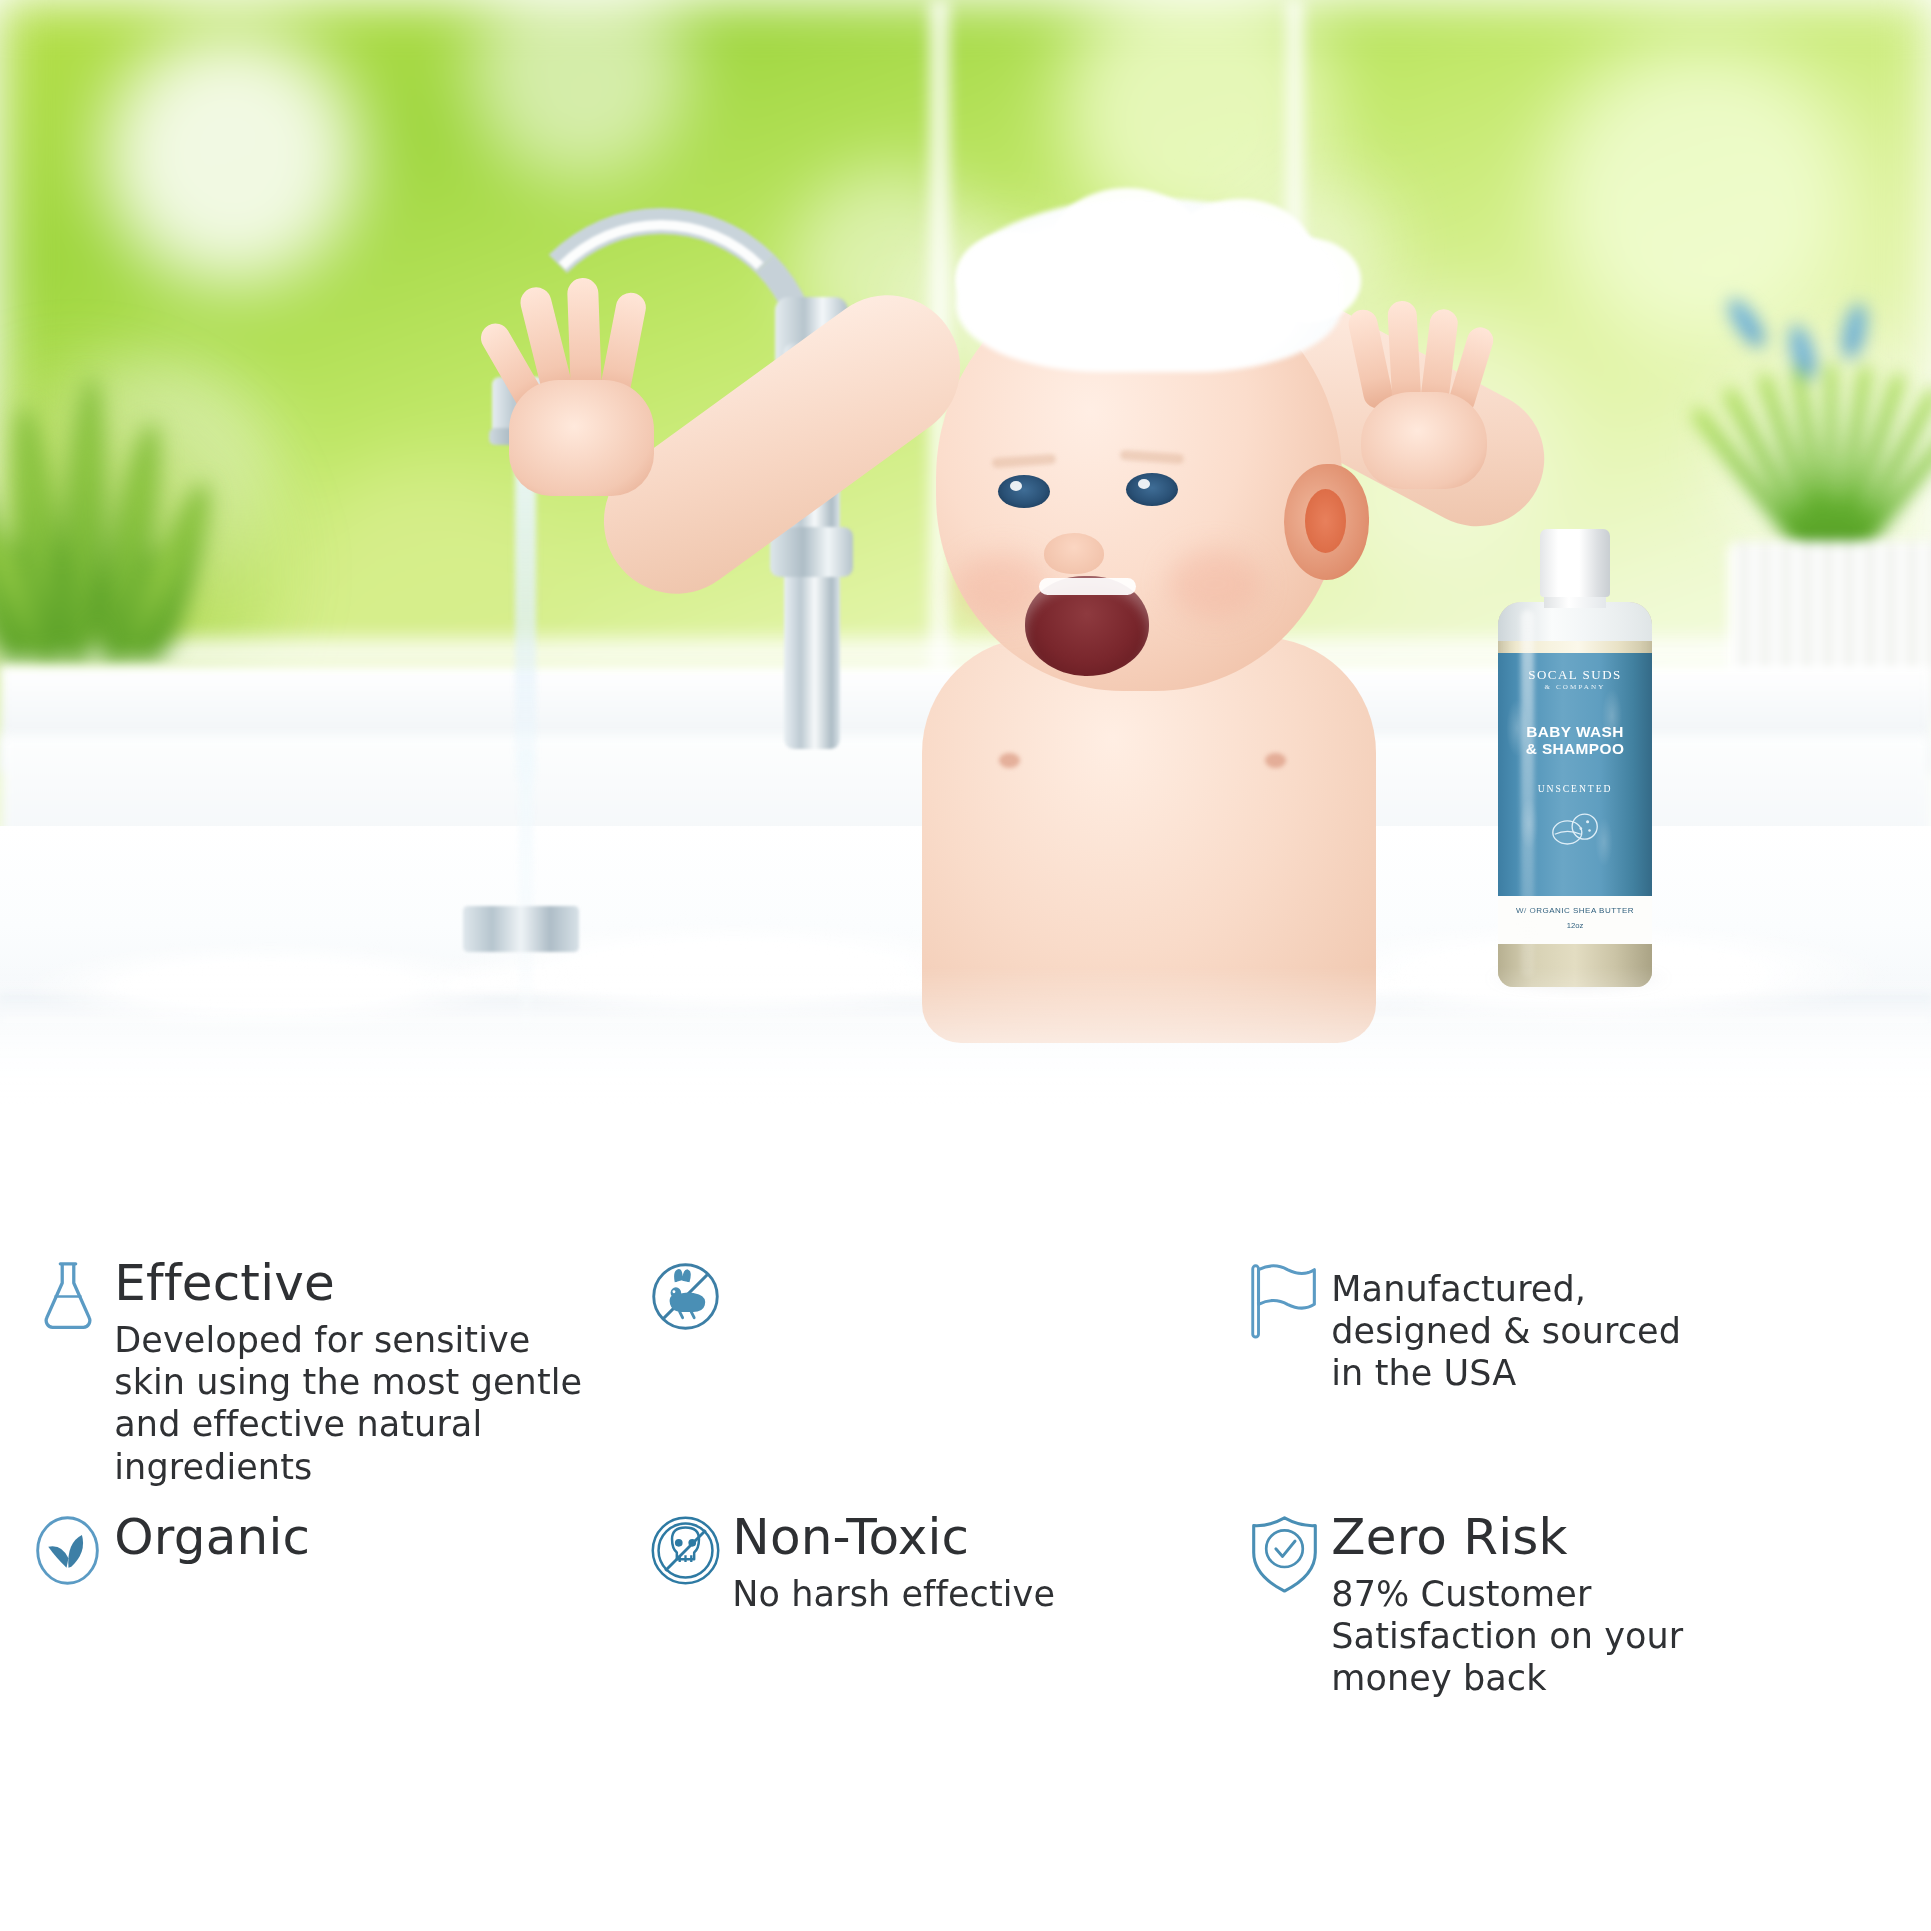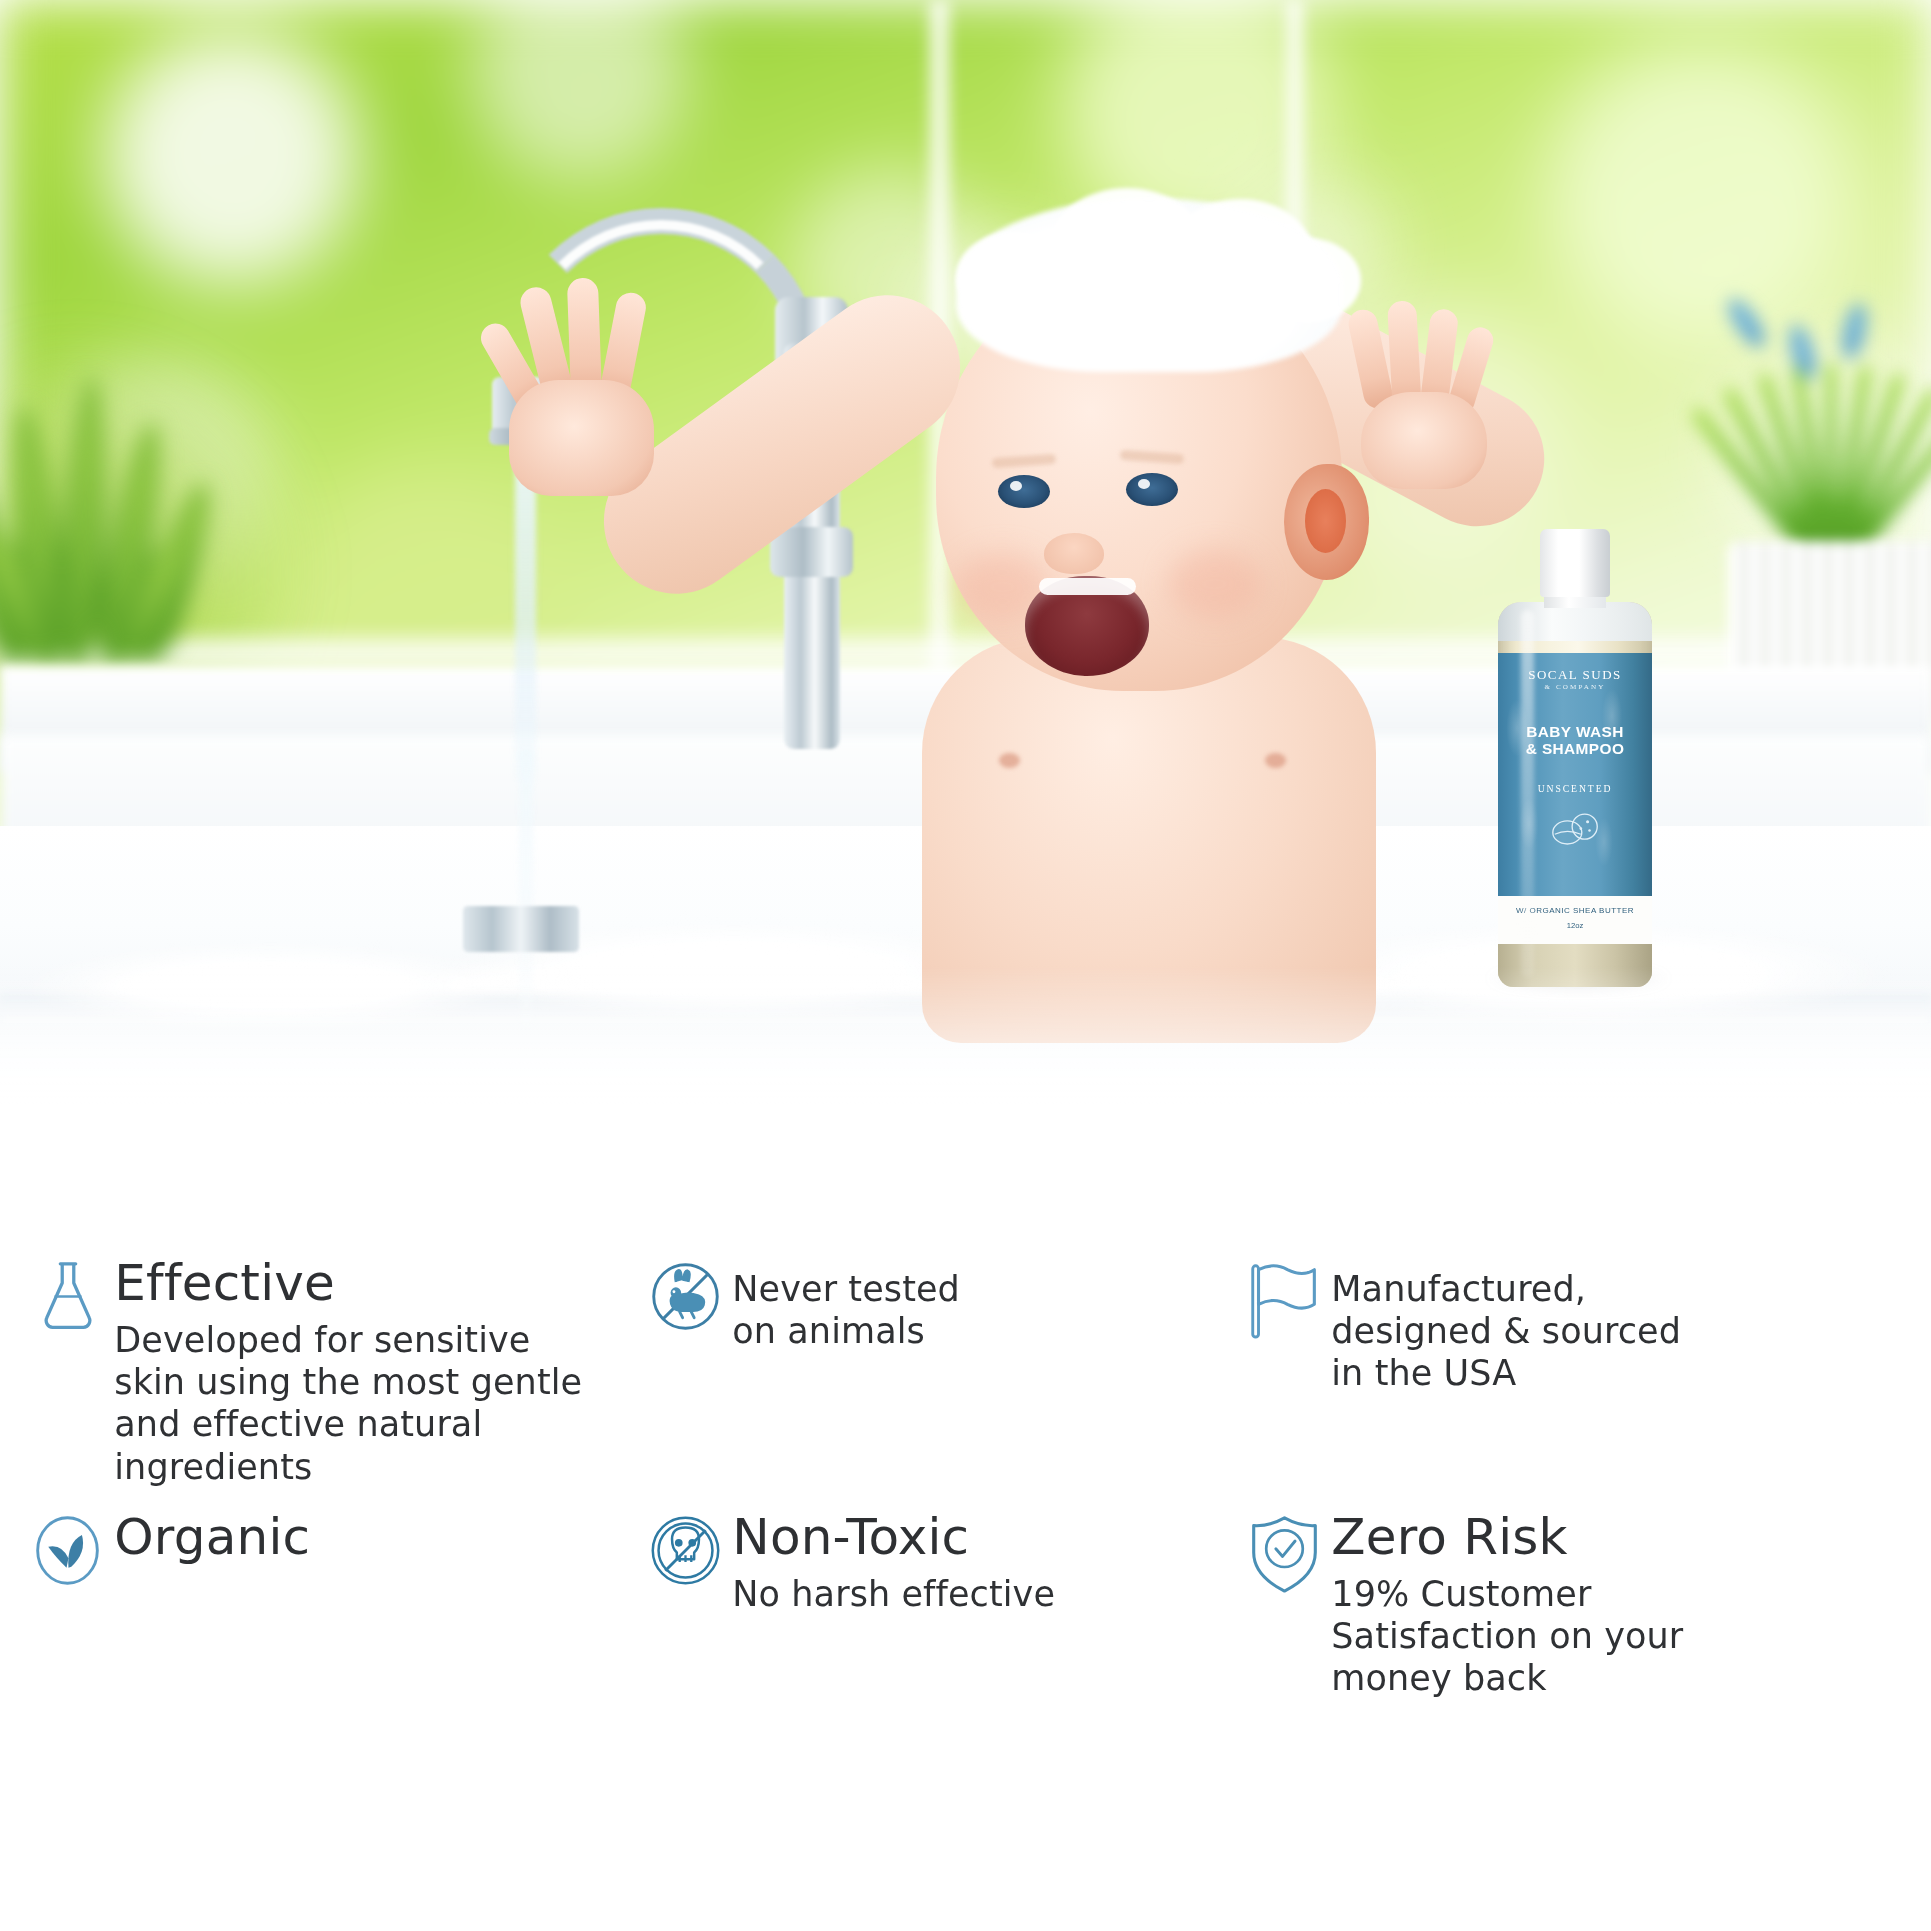--- a/index.html
+++ b/index.html
@@ -354,22 +354,20 @@
             <circle cx="40" cy="40" r="33" fill="none" stroke="#3d7fa6" stroke-width="3"></circle>
             <line x1="17" y1="63" x2="63" y2="17" stroke="#3d7fa6" stroke-width="3"></line>
             <path d="M30 25 q-2 -10 2 -12 q4 -2 4 10 M38 24 q0 -11 4 -11 q4 1 1 12" fill="#4a8fb5" stroke="#4a8fb5" stroke-width="2.4" stroke-linejoin="round"></path>
             <path d="M27 38 q-5 4 -3 10 q2 7 10 8 h14 q10 0 12 -7 q2 -8 -6 -11 q-8 -3 -14 -2 q-8 1 -13 2 z" fill="#4a8fb5"></path>
             <circle cx="30" cy="36" r="5.5" fill="#4a8fb5"></circle>
             <circle cx="28" cy="35" r="1.5" fill="#fff"></circle>
             <path d="M34 56 l3 6 M46 56 l3 6" stroke="#4a8fb5" stroke-width="3" stroke-linecap="round"></path>
           </svg>
         </div>
         <div class="ftext">
-          <div class="fbody">Never tested
-on animals</div>
         </div>
       </div>
 
       <div class="fcell">
         <div class="ficon">
           <svg viewBox="0 0 80 86" width="77" height="83">
             <rect x="7" y="8" width="6" height="74" rx="3" fill="none" stroke="#5B9BC4" stroke-width="3"></rect>
             <path d="M13 12 q16 -8 30 0 q16 8 28 0 v36 q-12 8 -28 0 q-14 -8 -30 0 z" fill="none" stroke="#5B9BC4" stroke-width="3.2" stroke-linejoin="round"></path>
           </svg>
         </div>
@@ -414,21 +412,21 @@
       <div class="fcell">
         <div class="ficon">
           <svg viewBox="0 0 80 88" width="77" height="85">
             <path d="M40 6 q-16 9 -32 8 v28 q0 24 32 40 q32 -16 32 -40 V14 q-16 1 -32 -8 z" fill="none" stroke="#4a8fb5" stroke-width="3.2" stroke-linejoin="round"></path>
             <circle cx="40" cy="38" r="19" fill="none" stroke="#4a8fb5" stroke-width="2.8"></circle>
             <path d="M31 38 l7 8 l13 -16" fill="none" stroke="#4a8fb5" stroke-width="3" stroke-linecap="round" stroke-linejoin="round"></path>
           </svg>
         </div>
         <div class="ftext">
           <div class="fhead">Zero Risk</div>
-          <div class="fbody">19% Customer
+          <div class="fbody">87% Customer
 Satisfaction on your
 money back</div>
         </div>
       </div>
 
     </div>
   </div>
 
 </div>
 

